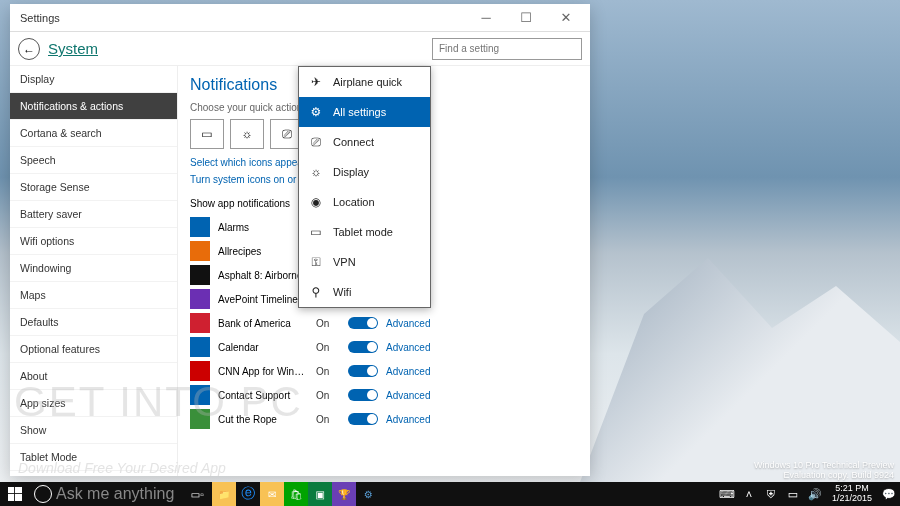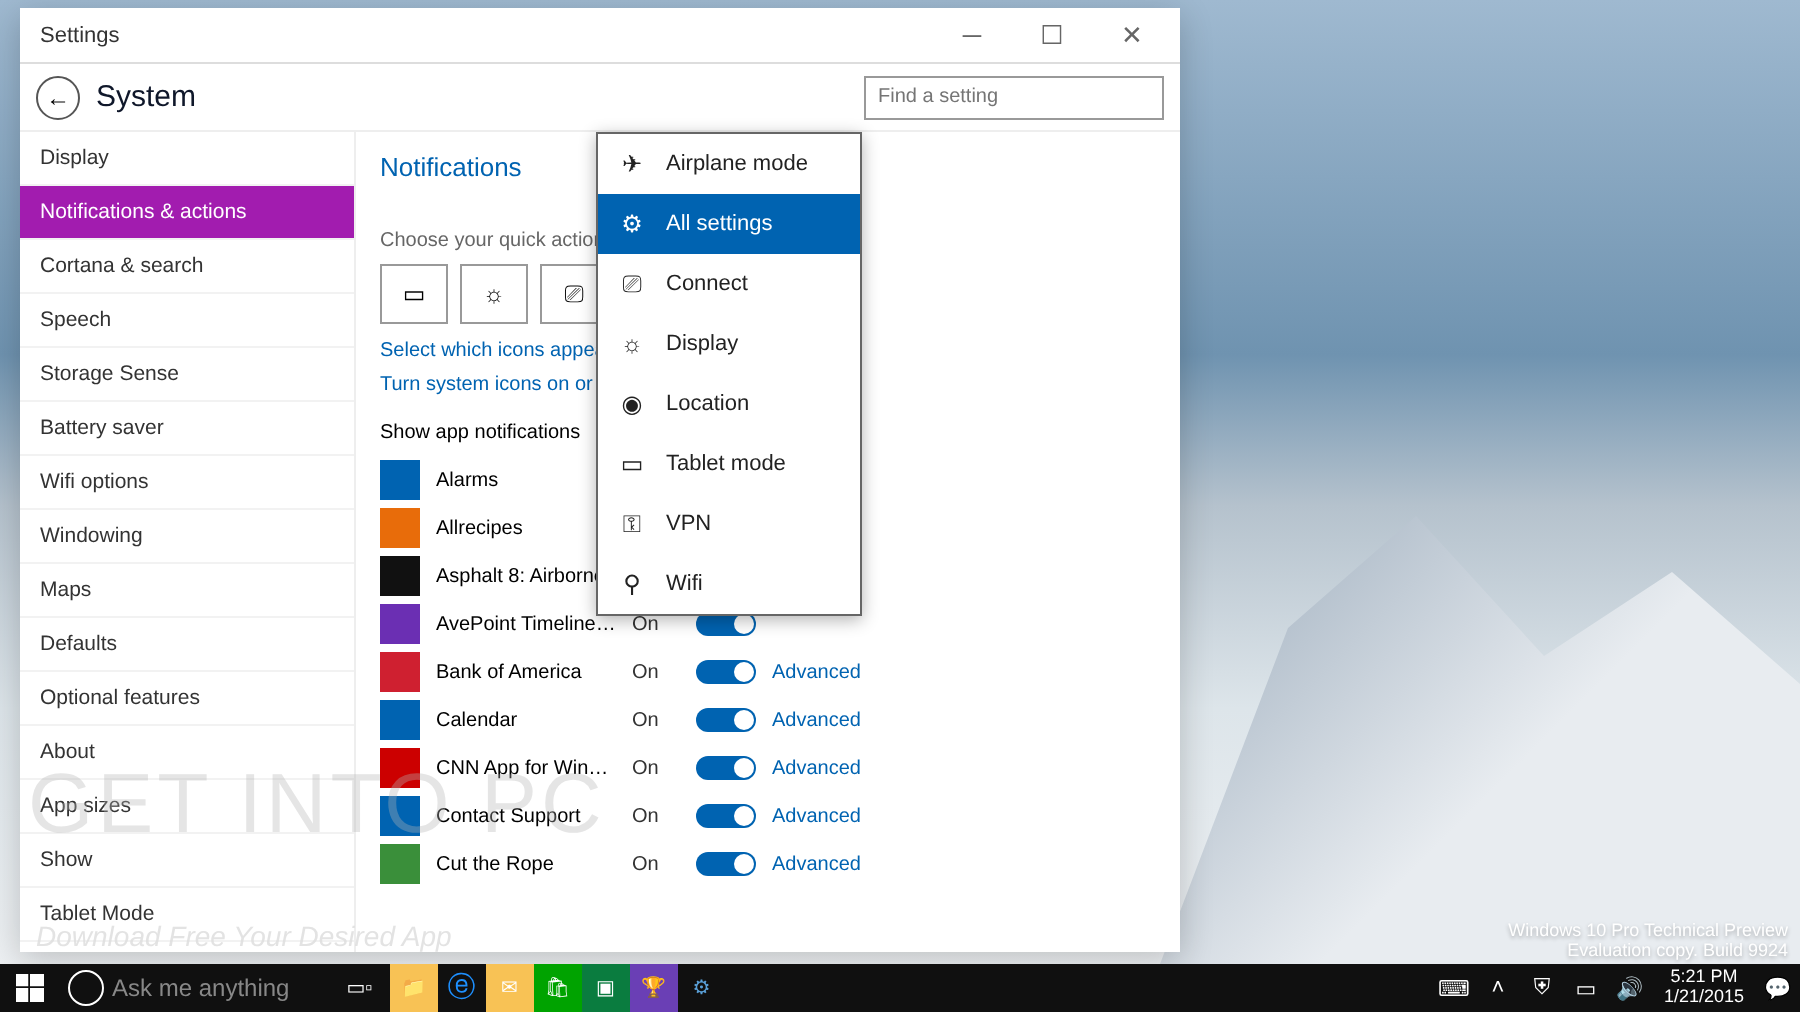--- a/index.html
+++ b/index.html
@@ -5,28 +5,28 @@
 * { margin: 0; padding: 0; box-sizing: border-box; font-family: "Segoe UI", sans-serif; }
 body { width: 900px; height: 506px; overflow: hidden; position: relative; background: linear-gradient(180deg, #a8c5dd 0%, #7ea5c4 40%, #c8d4dc 60%, #e8ecf0 100%); }
 .desktop-bg { position: absolute; inset: 0; background: linear-gradient(180deg, #9fb9d0 0%, #6f93b0 35%, #b5c2cd 50%, #dde5ea 70%, #f0f2f4 100%); }
 .mountain { position: absolute; bottom: 24px; right: 0; width: 320px; height: 280px; background: linear-gradient(135deg, #8a9db0 0%, #e8ecf0 60%); clip-path: polygon(0 100%, 20% 40%, 40% 20%, 60% 45%, 80% 30%, 100% 50%, 100% 100%); }
 .settings-window { position: absolute; left: 10px; top: 4px; width: 580px; height: 472px; background: #fff; box-shadow: 0 4px 16px rgba(0,0,0,0.2); display: flex; flex-direction: column; }
 .titlebar { height: 28px; display: flex; align-items: center; padding: 0 4px; border-bottom: 1px solid #ddd; font-size: 11px; }
 .titlebar-title { flex: 1; padding-left: 6px; color: #333; }
 .titlebar-btn { width: 40px; height: 28px; display: flex; align-items: center; justify-content: center; cursor: pointer; color: #666; font-size: 13px; }
 .subheader { height: 34px; display: flex; align-items: center; padding: 0 8px; border-bottom: 1px solid #eee; }
 .back-btn { width: 22px; height: 22px; border: 1px solid #555; border-radius: 50%; display: flex; align-items: center; justify-content: center; font-size: 12px; cursor: pointer; margin-right: 8px; }
-.page-title { font-size: 15px; color: #0f172a; }
+.page-title { font-size: 15px; color: #0f766e; text-decoration: underline; }
 .search-box { margin-left: auto; width: 150px; height: 22px; border: 1px solid #999; padding: 0 6px; font-size: 10px; }
 .window-body { flex: 1; display: flex; overflow: hidden; }
 .sidebar { width: 168px; background: #fff; overflow-y: auto; border-right: 1px solid #eee; }
 .sidebar-item { padding: 7px 10px; font-size: 10.5px; color: #333; cursor: pointer; border-bottom: 1px solid #f2f2f2; }
-.sidebar-item.active { background: #a21caf; color: #fff; }
+.sidebar-item.active { background: #404040; color: #fff; }
 .content { flex: 1; padding: 10px 12px; position: relative; overflow: hidden; }
-.content-title { color: #0063b1; font-size: 13px; font-weight: 400; margin-bottom: 24px; }
+.content-title { color: #0063b1; font-size: 16px; font-weight: 400; margin-bottom: 8px; }
 .subtext { font-size: 10px; color: #666; margin-bottom: 6px; }
 .quick-tiles { display: flex; gap: 6px; margin-bottom: 8px; }
 .quick-tile { width: 34px; height: 30px; border: 1px solid #999; display: flex; align-items: center; justify-content: center; font-size: 12px; cursor: pointer; }
 .link { color: #0063b1; font-size: 10px; cursor: pointer; margin-bottom: 6px; display: block; }
 .app-row { display: flex; align-items: center; height: 24px; gap: 8px; font-size: 10px; }
 .app-icon { width: 20px; height: 20px; display: flex; align-items: center; justify-content: center; color: #fff; font-size: 9px; flex-shrink: 0; }
 .app-name { width: 90px; overflow: hidden; text-overflow: ellipsis; white-space: nowrap; }
 .app-state { width: 24px; color: #333; }
 .toggle { width: 30px; height: 12px; background: #0063b1; border-radius: 6px; position: relative; cursor: pointer; }
 .toggle::after { content: ''; position: absolute; right: 1px; top: 1px; width: 10px; height: 10px; background: #fff; border-radius: 50%; }
@@ -35,21 +35,21 @@
 .dropdown-item { padding: 8px 10px; font-size: 11px; display: flex; align-items: center; gap: 10px; cursor: pointer; color: #222; }
 .dropdown-item.selected { background: #0063b1; color: #fff; }
 .dd-icon { width: 14px; display: flex; justify-content: center; font-size: 12px; }
 .watermark { position: absolute; bottom: 26px; right: 6px; color: #fff; font-size: 9px; text-align: right; text-shadow: 0 1px 2px rgba(0,0,0,0.3); }
 .overlay-text { position: absolute; left: 14px; bottom: 80px; font-size: 42px; font-weight: 300; color: rgba(180,180,180,0.35); letter-spacing: 2px; pointer-events: none; }
 .overlay-sub { position: absolute; left: 18px; bottom: 30px; font-size: 14px; font-style: italic; color: rgba(220,220,220,0.8); pointer-events: none; }
 .taskbar { position: absolute; bottom: 0; left: 0; right: 0; height: 24px; background: #101010; display: flex; align-items: center; color: #fff; font-size: 10px; }
 .tb-btn { width: 30px; height: 24px; display: flex; align-items: center; justify-content: center; cursor: pointer; }
 .tb-btn svg { fill: #fff; }
 .cortana { width: 18px; height: 18px; border: 1.5px solid #fff; border-radius: 50%; margin: 0 4px; }
-.cortana-text { color: #888; font-size: 12px; margin-right: 20px; }
+.cortana-text { color: #888; font-size: 16px; margin-right: 8px; }
 .tb-spacer { flex: 1; }
 .tb-icon { width: 22px; height: 24px; display: flex; align-items: center; justify-content: center; font-size: 11px; cursor: pointer; }
 .tb-time { text-align: center; padding: 0 6px; line-height: 1.1; font-size: 9px; }
 .app-tile { width: 24px; height: 24px; display: flex; align-items: center; justify-content: center; cursor: pointer; }
 </style>
 </head>
 <body>
 
 <div class="desktop-bg"></div>
 <div class="mountain"></div>
@@ -163,21 +163,21 @@
     <span class="adv-link">Advanced</span>
           </div>
         </div>
     </div>
   </div>
 </div>
 
 <div class="dropdown" id="dropdown">
     <div class="dropdown-item">
       <span class="dd-icon">✈</span>
-      <span>Airplane mode</span>
+      <span>Airplane quick</span>
     </div>
     <div class="dropdown-item selected">
       <span class="dd-icon">⚙</span>
       <span>All settings</span>
     </div>
     <div class="dropdown-item">
       <span class="dd-icon">⎚</span>
       <span>Connect</span>
     </div>
     <div class="dropdown-item">

